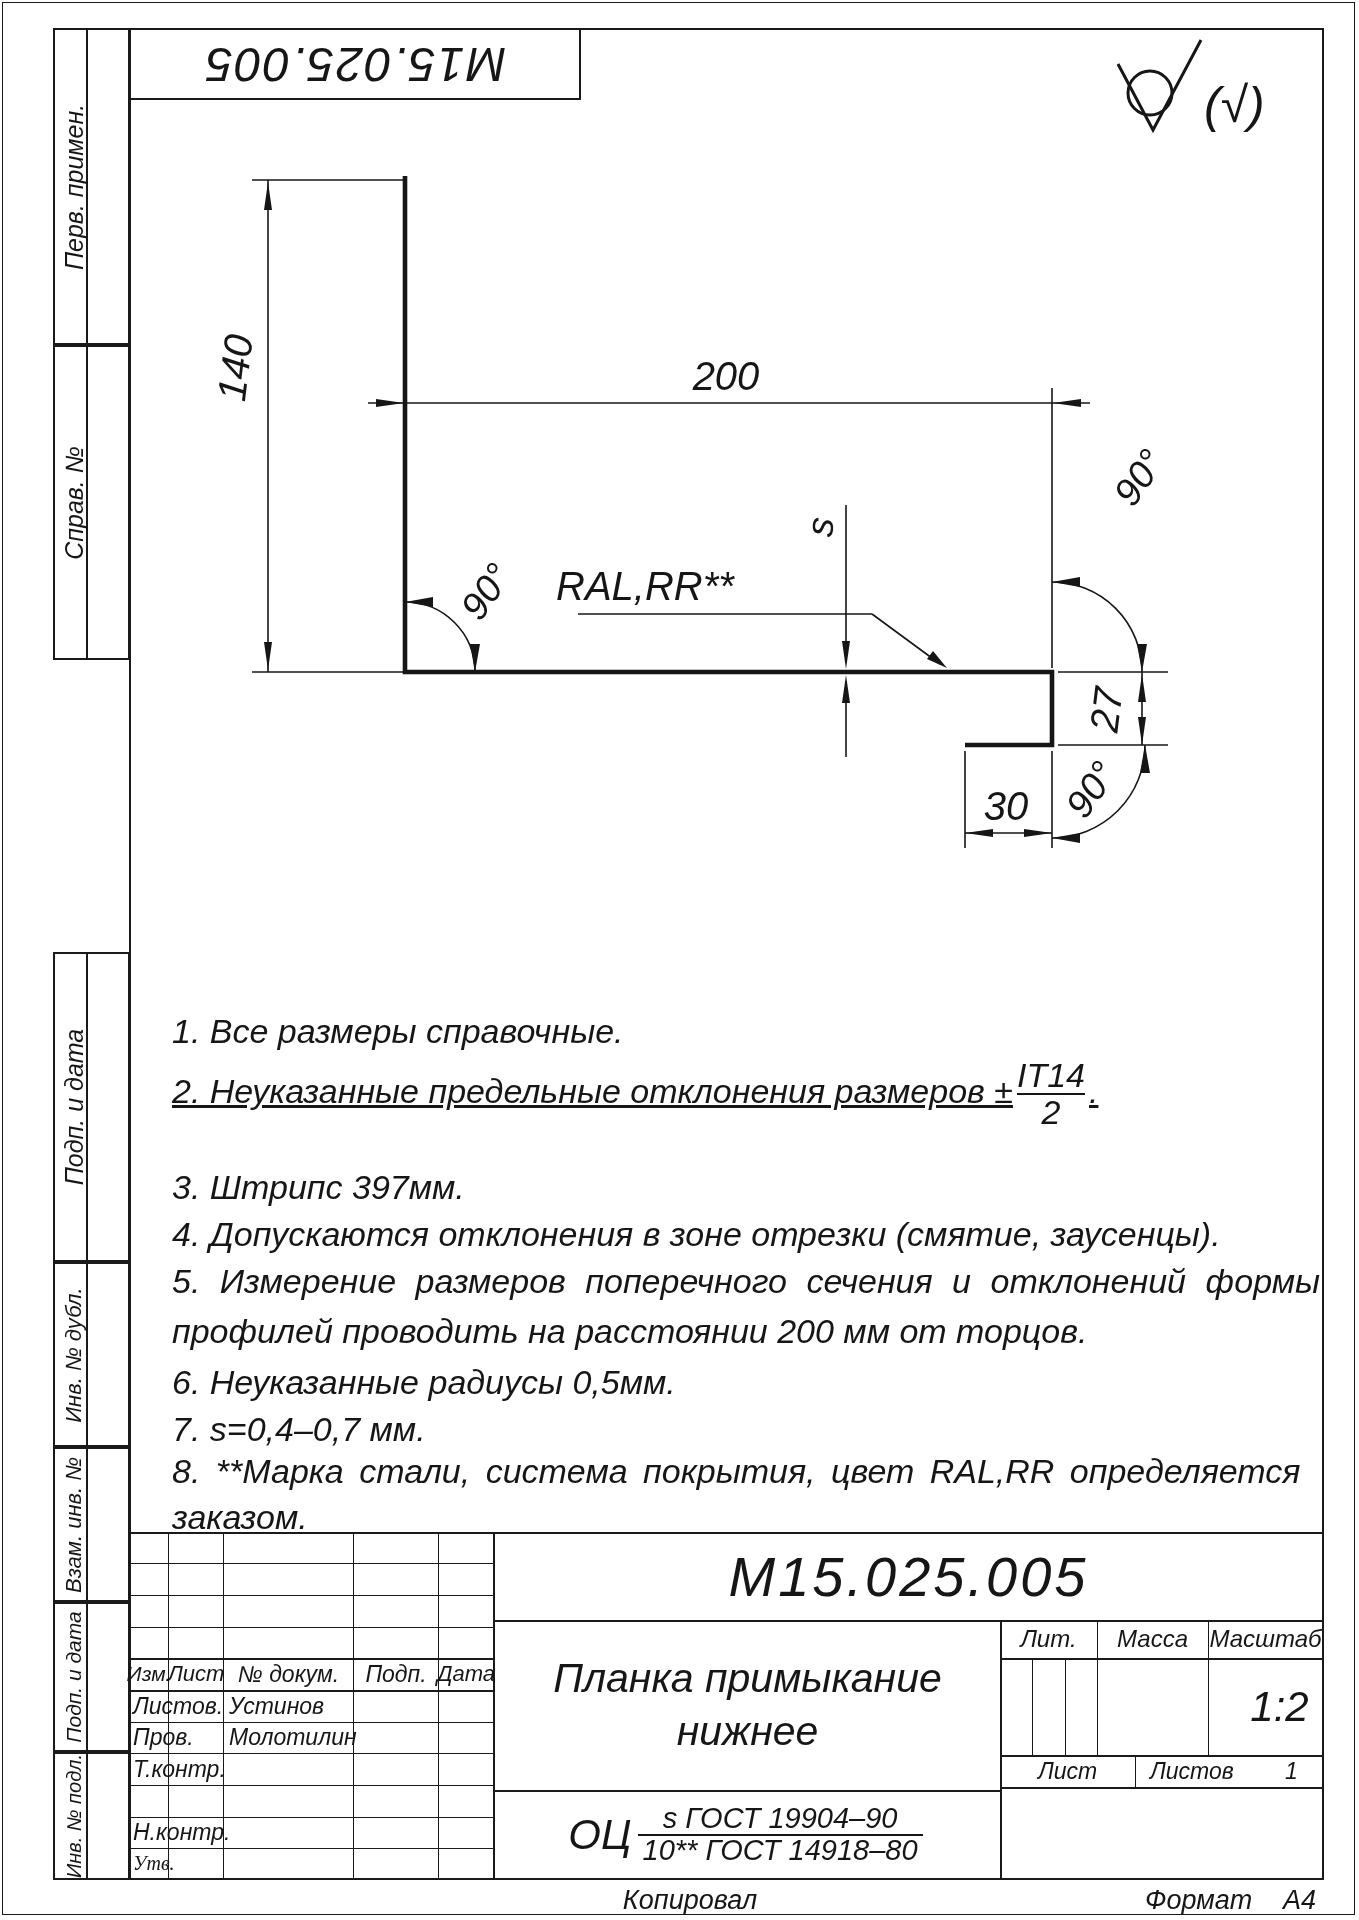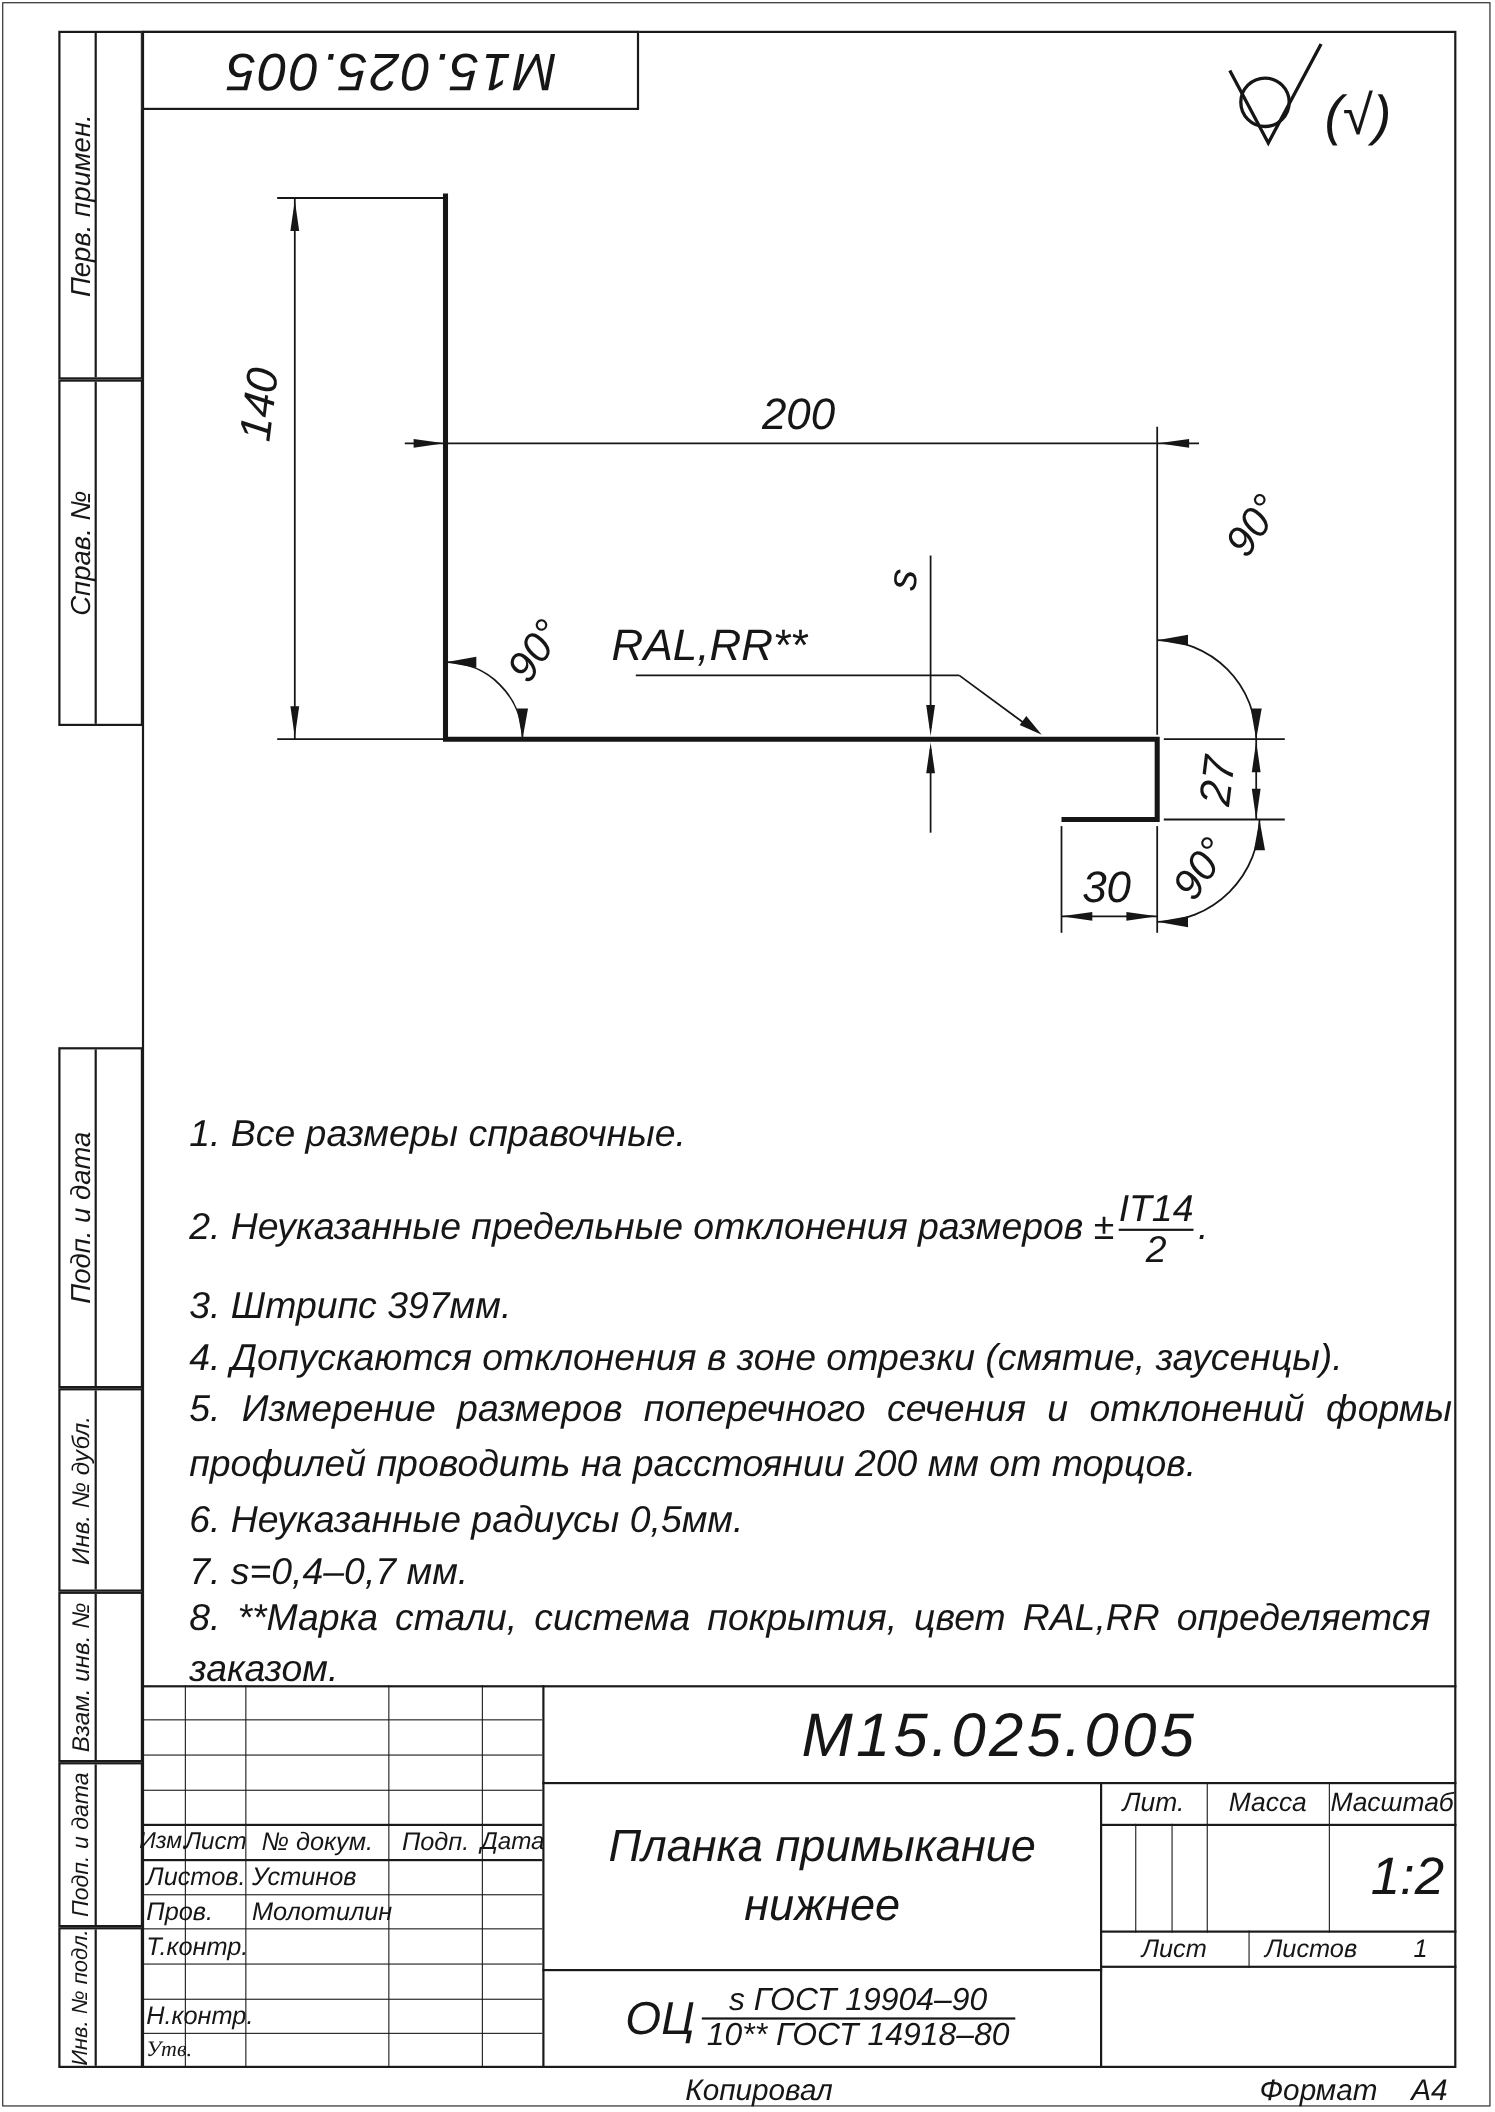--- a/index.html
+++ b/index.html
@@ -126,21 +126,21 @@
       <g stroke-width="3">
         <polyline points="1118,64 1153,130 1201,40"></polyline>
         <circle cx="1150" cy="93" r="22"></circle>
       </g>
       <text x="1204" y="122" font-size="50" font-style="italic" fill="#161616" stroke="none" font-family="Liberation Sans, sans-serif">(√)</text>
     </g>
   </svg>
 
   <div>
     <div class="note" style="top:1012px;">1.  Все размеры справочные.</div>
-    <div class="note" style="top:1082px;">
+    <div class="note" style="top:1058px;text-decoration:underline;">
       <span>2.  Неуказанные предельные отклонения размеров ±</span><span class="frac">
           <span>IT14</span>
           <span class="fb">2</span>
         </span><span>.</span>
     </div>
     <div class="note" style="top:1168px;">3.  Штрипс 397мм.</div>
     <div class="note" style="top:1215px;">4.  Допускаются отклонения в зоне отрезки (смятие, заусенцы).</div>
     <div class="note" style="top:1262px;word-spacing:10px;">5.  Измерение размеров поперечного сечения и отклонений формы</div>
     <div class="note" style="top:1312px;">профилей проводить на расстоянии 200 мм от торцов.</div>
     <div class="note" style="top:1363px;">6.  Неуказанные радиусы 0,5мм.</div>
@@ -210,21 +210,21 @@
       <span style="font-size:42px;margin-right:2px;text-align:center;">ОЦ</span>
       <span class="frac" style="font-size:29px;">
         <span>s ГОСТ 19904–90</span>
         <span class="fb">10** ГОСТ 14918–80</span>
       </span>
     </div>
 
     <div class="tbtext cc" style="left:1000px;top:1620px;width:97px;height:38px;font-size:24px;">Лит.</div>
     <div class="tbtext cc" style="left:1097px;top:1620px;width:111px;height:38px;font-size:24px;">Масса</div>
     <div class="tbtext cc" style="left:1208px;top:1620px;width:115px;height:38px;font-size:24px;">Масштаб</div>
-    <div class="tbtext cc" style="left:1208px;top:1658px;width:115px;height:97px;font-size:48px;padding-left:28px;">1:2</div>
+    <div class="tbtext cc" style="left:1208px;top:1658px;width:115px;height:97px;font-size:42px;padding-left:28px;">1:2</div>
     <div class="tbtext cc" style="left:1000px;top:1755px;width:135px;height:32px;font-size:23px;">Лист</div>
     <div class="tbtext" style="left:1150px;top:1755px;width:100px;height:32px;font-size:23px;">Листов</div>
     <div class="tbtext" style="left:1285px;top:1755px;width:30px;height:32px;font-size:23px;">1</div>
   </div>
 
   <div>
     <div class="tbtext cc" style="left:500px;top:1884px;width:380px;height:32px;font-size:27px;">Копировал</div>
     <div class="tbtext" style="left:1145px;top:1884px;width:110px;height:32px;font-size:27px;">Формат</div>
     <div class="tbtext" style="left:1283px;top:1884px;width:50px;height:32px;font-size:27px;">А4</div>
   </div>

